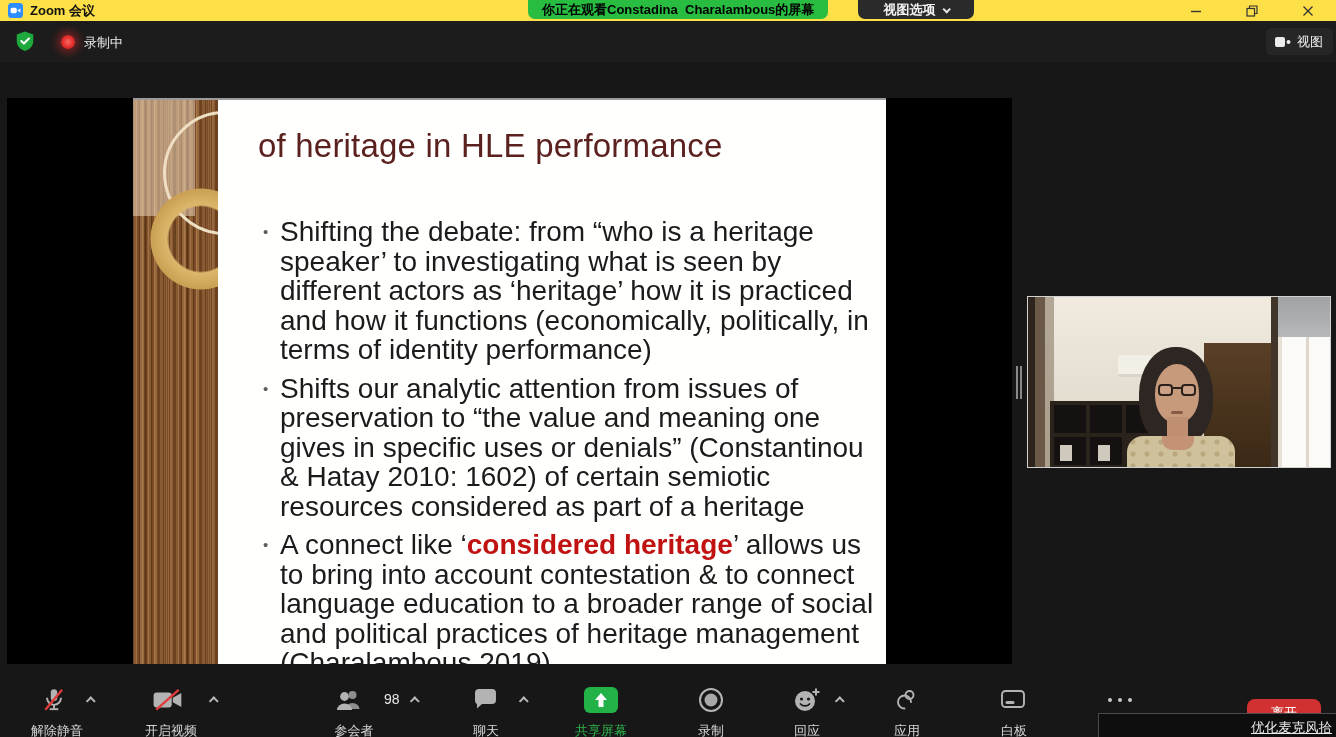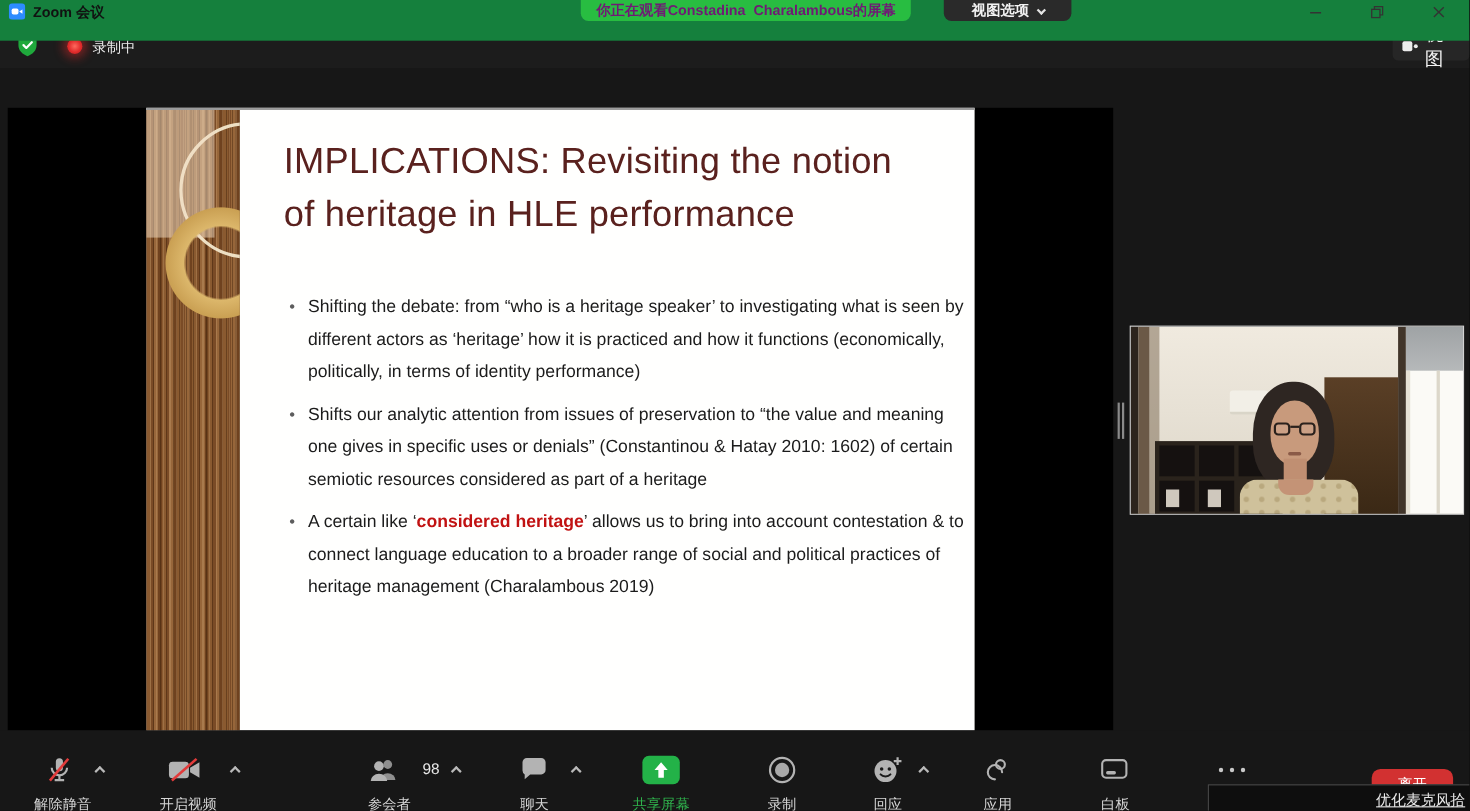--- a/index.html
+++ b/index.html
@@ -1,47 +1,47 @@
 <!DOCTYPE html>
 <html><head>
 <meta charset="utf-8">
 <style>
   * { box-sizing: border-box; margin: 0; padding: 0; }
   html,body { width:1336px; height:737px; overflow:hidden; }
   body { font-family:"Liberation Sans", sans-serif; background:#171717; }
   #page { position:relative; width:1336px; height:737px; overflow:hidden; background:#171717; }
 
   
-  .titlebar { position:absolute; left:0; top:0; width:1336px; height:37px; background:#15803d; z-index:5;text-decoration:underline; }
+  .titlebar { position:absolute; left:0; top:0; width:1336px; height:21px; background:#fde047; z-index:5;text-decoration:underline; }
   .app-id { position:absolute; left:8px; top:2px; display:flex; align-items:center; gap:7px; }
   .app-title { font-size:13px; font-weight:600; color:#111; line-height:17px; }
   .winbtn { position:absolute; top:0; width:34px; height:21px; display:flex; align-items:center; justify-content:center; }
   .winbtn.min { left:1179px; } .winbtn.res { left:1235px; } .winbtn.cls { left:1291px; }
 
   
   .banner { position:absolute; left:528px; top:0; height:19px; padding:0 14px; background:#28bd41;
             border-radius:0 0 7px 7px; display:flex; align-items:center; z-index:6; }
-  .banner-text { font-size:13px; font-weight:700; color:#701a75; white-space:pre; line-height:19px; }
+  .banner-text { font-size:13px; font-weight:700; color:#000000; white-space:pre; line-height:19px; }
   .view-options { position:absolute; left:858px; top:0; height:19px; width:116px; background:#2a2a2a;
             border-radius:0 0 7px 7px; display:flex; align-items:center; justify-content:center; gap:7px; z-index:6; cursor:pointer; }
   .view-options span.lbl { font-size:13px; font-weight:700; color:#f2f2f2; }
   .chev { display:inline-block; width:7px; height:7px; border-left:2px solid #b9b9b9; border-top:2px solid #b9b9b9; }
   .chev.up { transform:rotate(45deg) translateY(1px); }
   .chev.down { transform:rotate(225deg) translateY(1px); border-color:#e3e3e3; width:6px; height:6px; }
 
   
   .topbar { position:absolute; left:0; top:21px; width:1336px; height:41px; background:#1c1c1c; z-index:4; }
   .shield { position:absolute; left:14px; top:9px; width:22px; height:22px; cursor:pointer; }
   .rec-dot { position:absolute; left:61px; top:14px; width:14px; height:14px; border-radius:50%;
              background:radial-gradient(circle at 50% 50%, #ff6a5e 0%, #e02b2b 55%, #b81f1f 100%);
              box-shadow:0 0 9px 4px rgba(224,43,43,0.45); }
   .rec-label { position:absolute; left:84px; top:13px; font-size:13px; color:#ececec; }
   .view-btn { position:absolute; left:1266px; top:7px; height:27px; padding:0 10px 0 8px; background:#262626;
               border-radius:5px; display:flex; align-items:center; gap:5px; cursor:pointer; }
-  .view-btn .lbl { font-size:17px; color:#f2f2f2; }
+  .view-btn .lbl { font-size:13px; color:#f2f2f2; }
 
   
   .viewport { position:absolute; left:7px; top:98px; width:1005px; height:566px; background:#000; }
 
   .slide { position:absolute; left:133px; top:98px; width:753px; height:566px; background:#fffffe;
            border-top:2px solid #9c9c9c; display:flex; }
   .wood { position:relative; width:85px; height:100%; overflow:hidden; flex:0 0 85px;
           background-image:
             repeating-linear-gradient(90deg, rgba(50,24,4,0.38) 0 1px, rgba(0,0,0,0) 1px 3px, rgba(255,222,170,0.17) 3px 4px, rgba(0,0,0,0) 4px 6px),
             repeating-linear-gradient(90deg, #8a5a30 0 4px, #7a4b26 4px 7px, #97663a 7px 11px, #6f421f 11px 14px); }
@@ -49,21 +49,21 @@
   .circle-thin { position:absolute; left:30px; top:11px; width:124px; height:124px; border-radius:50%;
                  border:3px solid rgba(246,236,208,0.92); }
   .ring-thick { position:absolute; left:17px; top:88px; width:102px; height:102px; border-radius:50%;
                 background:radial-gradient(circle, rgba(0,0,0,0) 32px, #dcb76b 34px, #caa053 50px, rgba(0,0,0,0) 51px); }
 
   .slide-body { position:relative; flex:1; padding:22px 0 0 40px; }
   .slide-title { color:#5a211e; font-size:33px; line-height:48px; font-weight:400; letter-spacing:0.2px; }
   .bullets { list-style:none; margin-top:47px; }
   .bullets li { display:flex; margin-bottom:9px; }
   .bullets .dot { width:22px; flex:0 0 22px; color:#5d5d5d; font-size:15px; line-height:29.5px; padding-left:5px; }
-  .bullets .btxt { width:598px; font-size:16px; line-height:29.5px; color:#1b1b1b; }
+  .bullets .btxt { width:598px; font-size:28px; line-height:29.5px; color:#1b1b1b; }
   .red-em { color:#c11212; font-weight:700; }
 
   
   .handle { position:absolute; left:1016px; top:366px; display:flex; gap:2px; cursor:col-resize; }
   .handle i { display:block; width:2px; height:33px; background:#8a8a8a; }
 
   
   .vt { position:absolute; left:1027px; top:296px; width:304px; height:172px; border:1px solid #d2d2d2;
         overflow:hidden; background:linear-gradient(180deg,#f0eadf 0%, #e7e1d5 45%, #dcd5c6 100%); cursor:pointer; }
   .vt * { position:absolute; }
@@ -175,35 +175,34 @@
   <div class="viewport"></div>
 
   <div class="slide">
     <div class="wood">
       <div class="circle-thin"></div>
       <div class="pale-square"></div>
       <div class="ring-thick"></div>
     </div>
     <div class="slide-body">
       <div class="slide-title">
-        <div>IMPLICATIONS: Revisiting the notion</div>
         <div>of heritage in HLE performance</div>
       </div>
       <ul class="bullets">
         <li>
           <span class="dot">•</span>
           <span class="btxt">Shifting the debate: from “who is a heritage speaker’ to investigating what is seen by different actors as ‘heritage’ how it is practiced and how it functions (economically, politically, in terms of identity performance)</span>
         </li>
         <li>
           <span class="dot">•</span>
           <span class="btxt">Shifts our analytic attention from issues of preservation to “the value and meaning one gives in specific uses or denials” (Constantinou &amp; Hatay 2010: 1602) of certain semiotic resources considered as part of a heritage</span>
         </li>
         <li>
           <span class="dot">•</span>
-          <span class="btxt"><span>A certain like ‘</span><span class="red-em">considered heritage</span><span>’ allows us to bring into account contestation &amp; to connect language education to a broader range of social and political practices of heritage management (Charalambous 2019)</span></span>
+          <span class="btxt"><span>A connect like ‘</span><span class="red-em">considered heritage</span><span>’ allows us to bring into account contestation &amp; to connect language education to a broader range of social and political practices of heritage management (Charalambous 2019)</span></span>
         </li>
       </ul>
     </div>
   </div>
 
   <div class="handle">
       <i></i>
       <i></i>
     </div>
 

